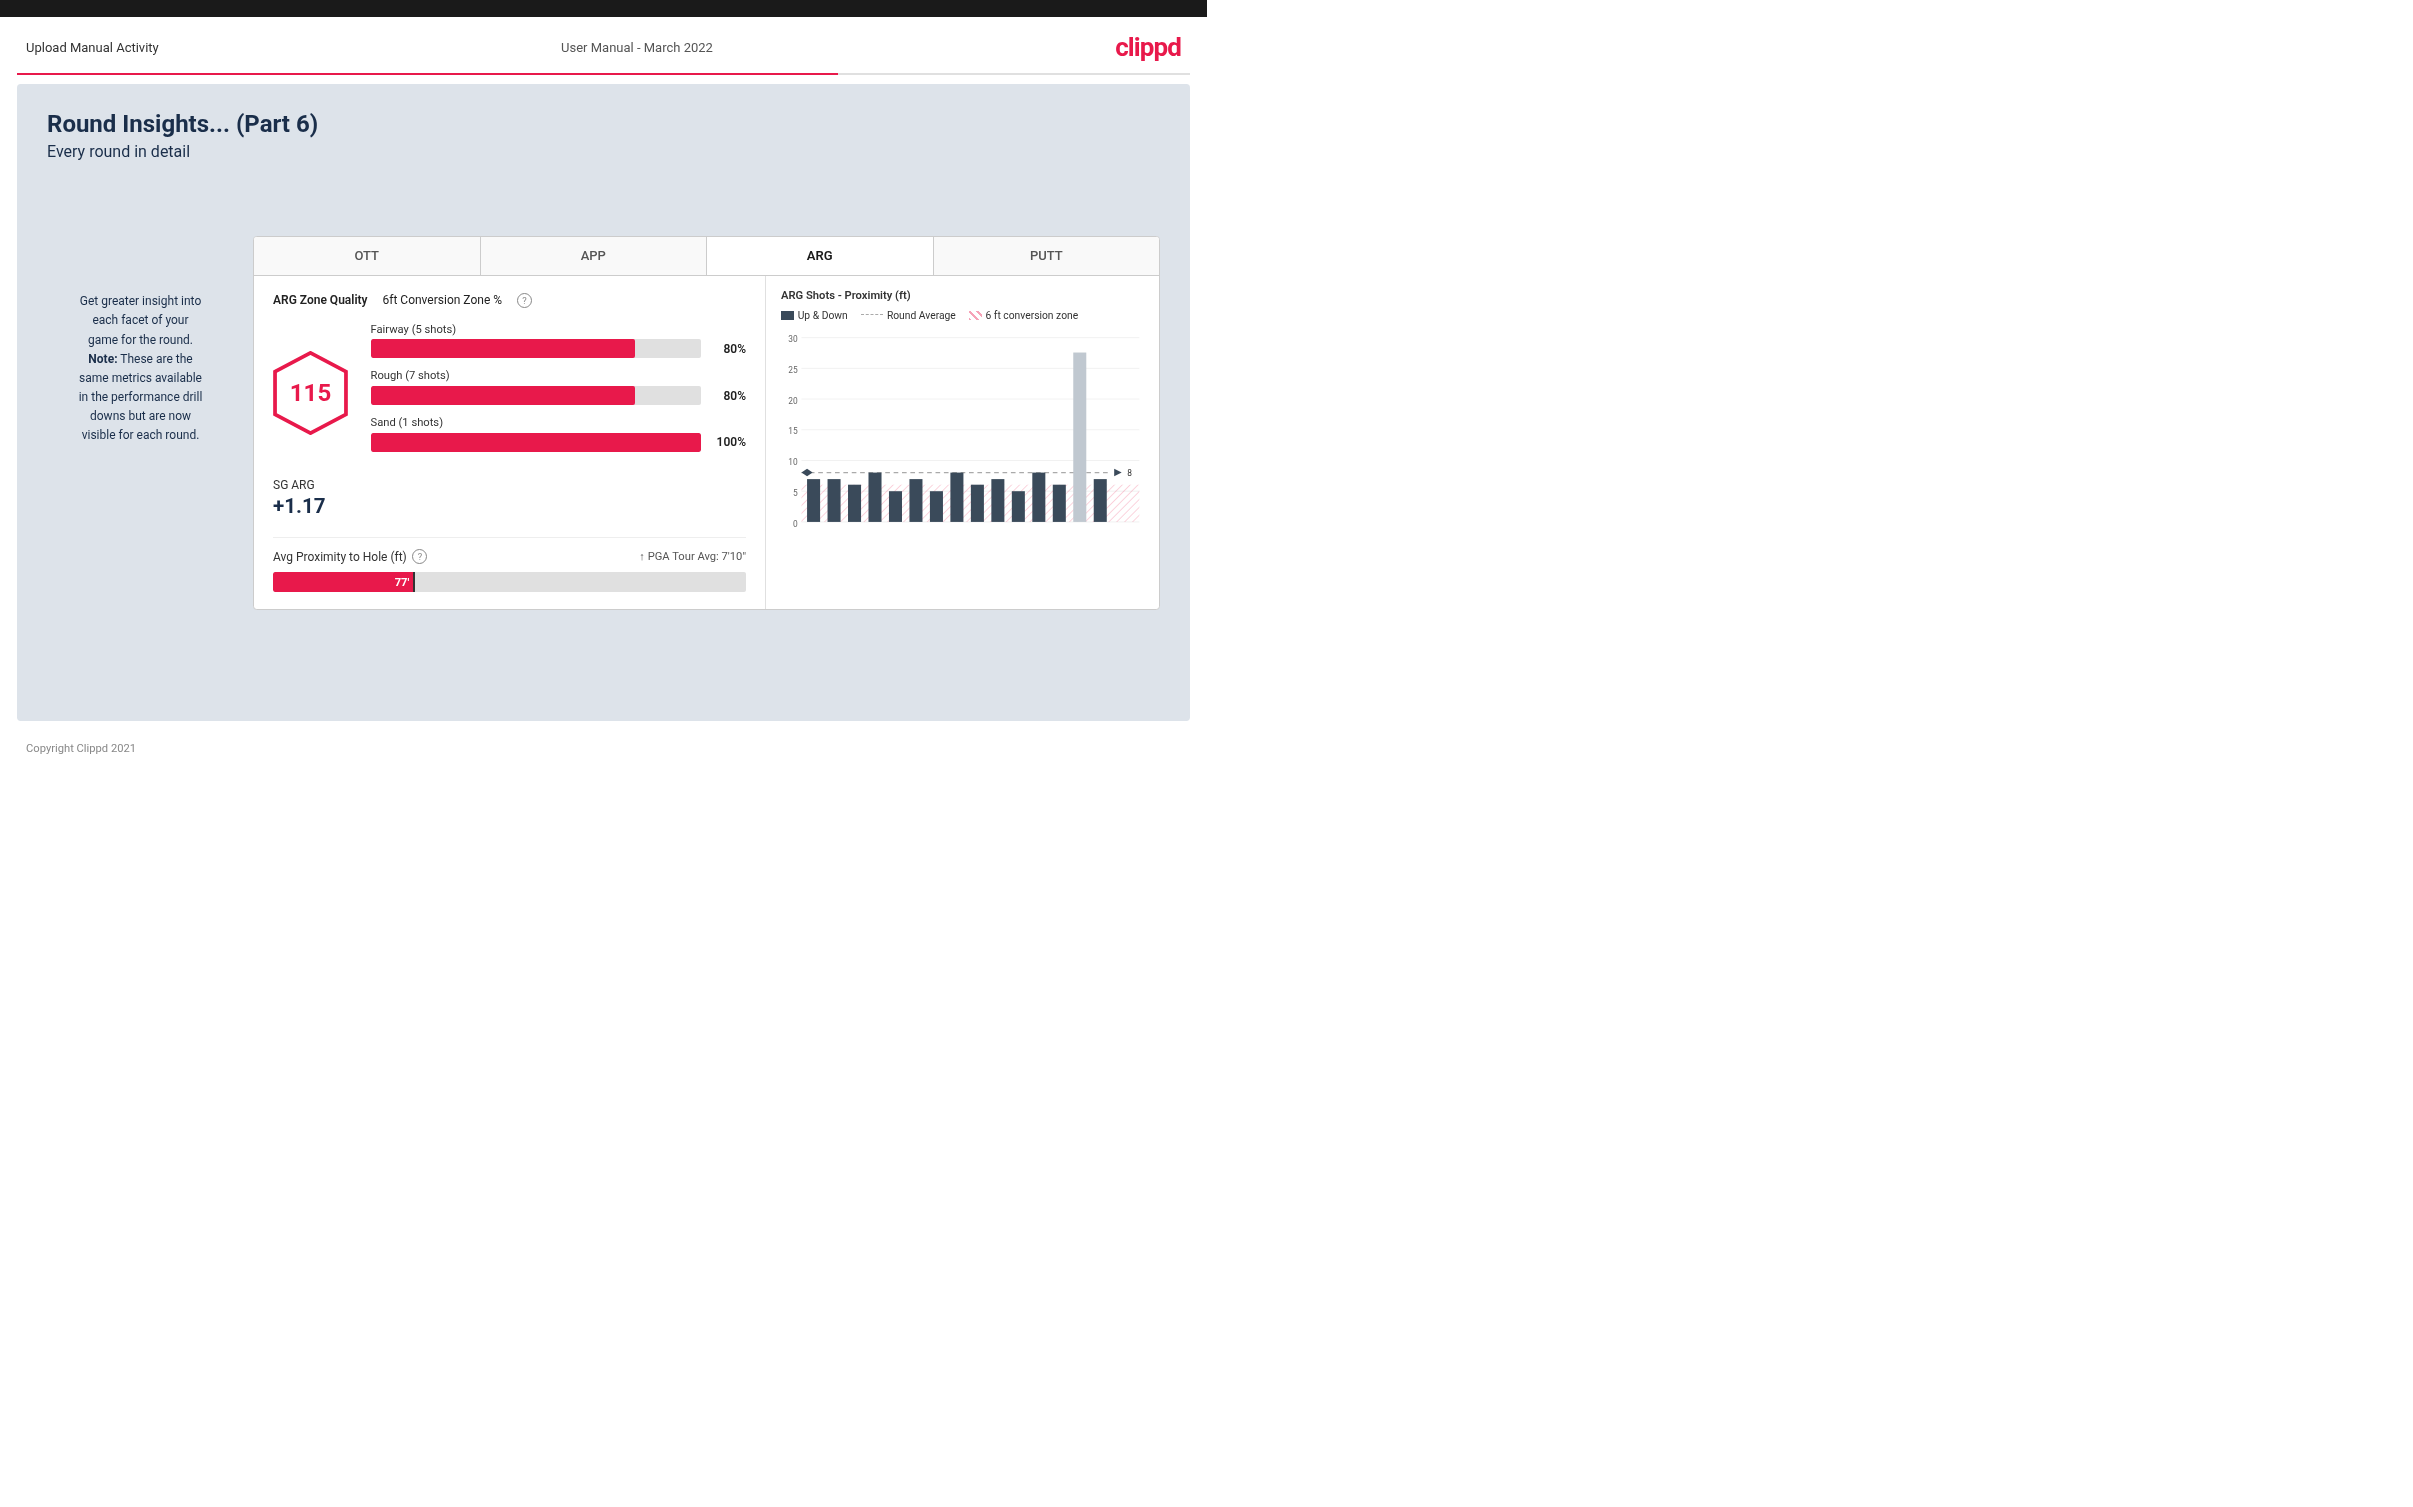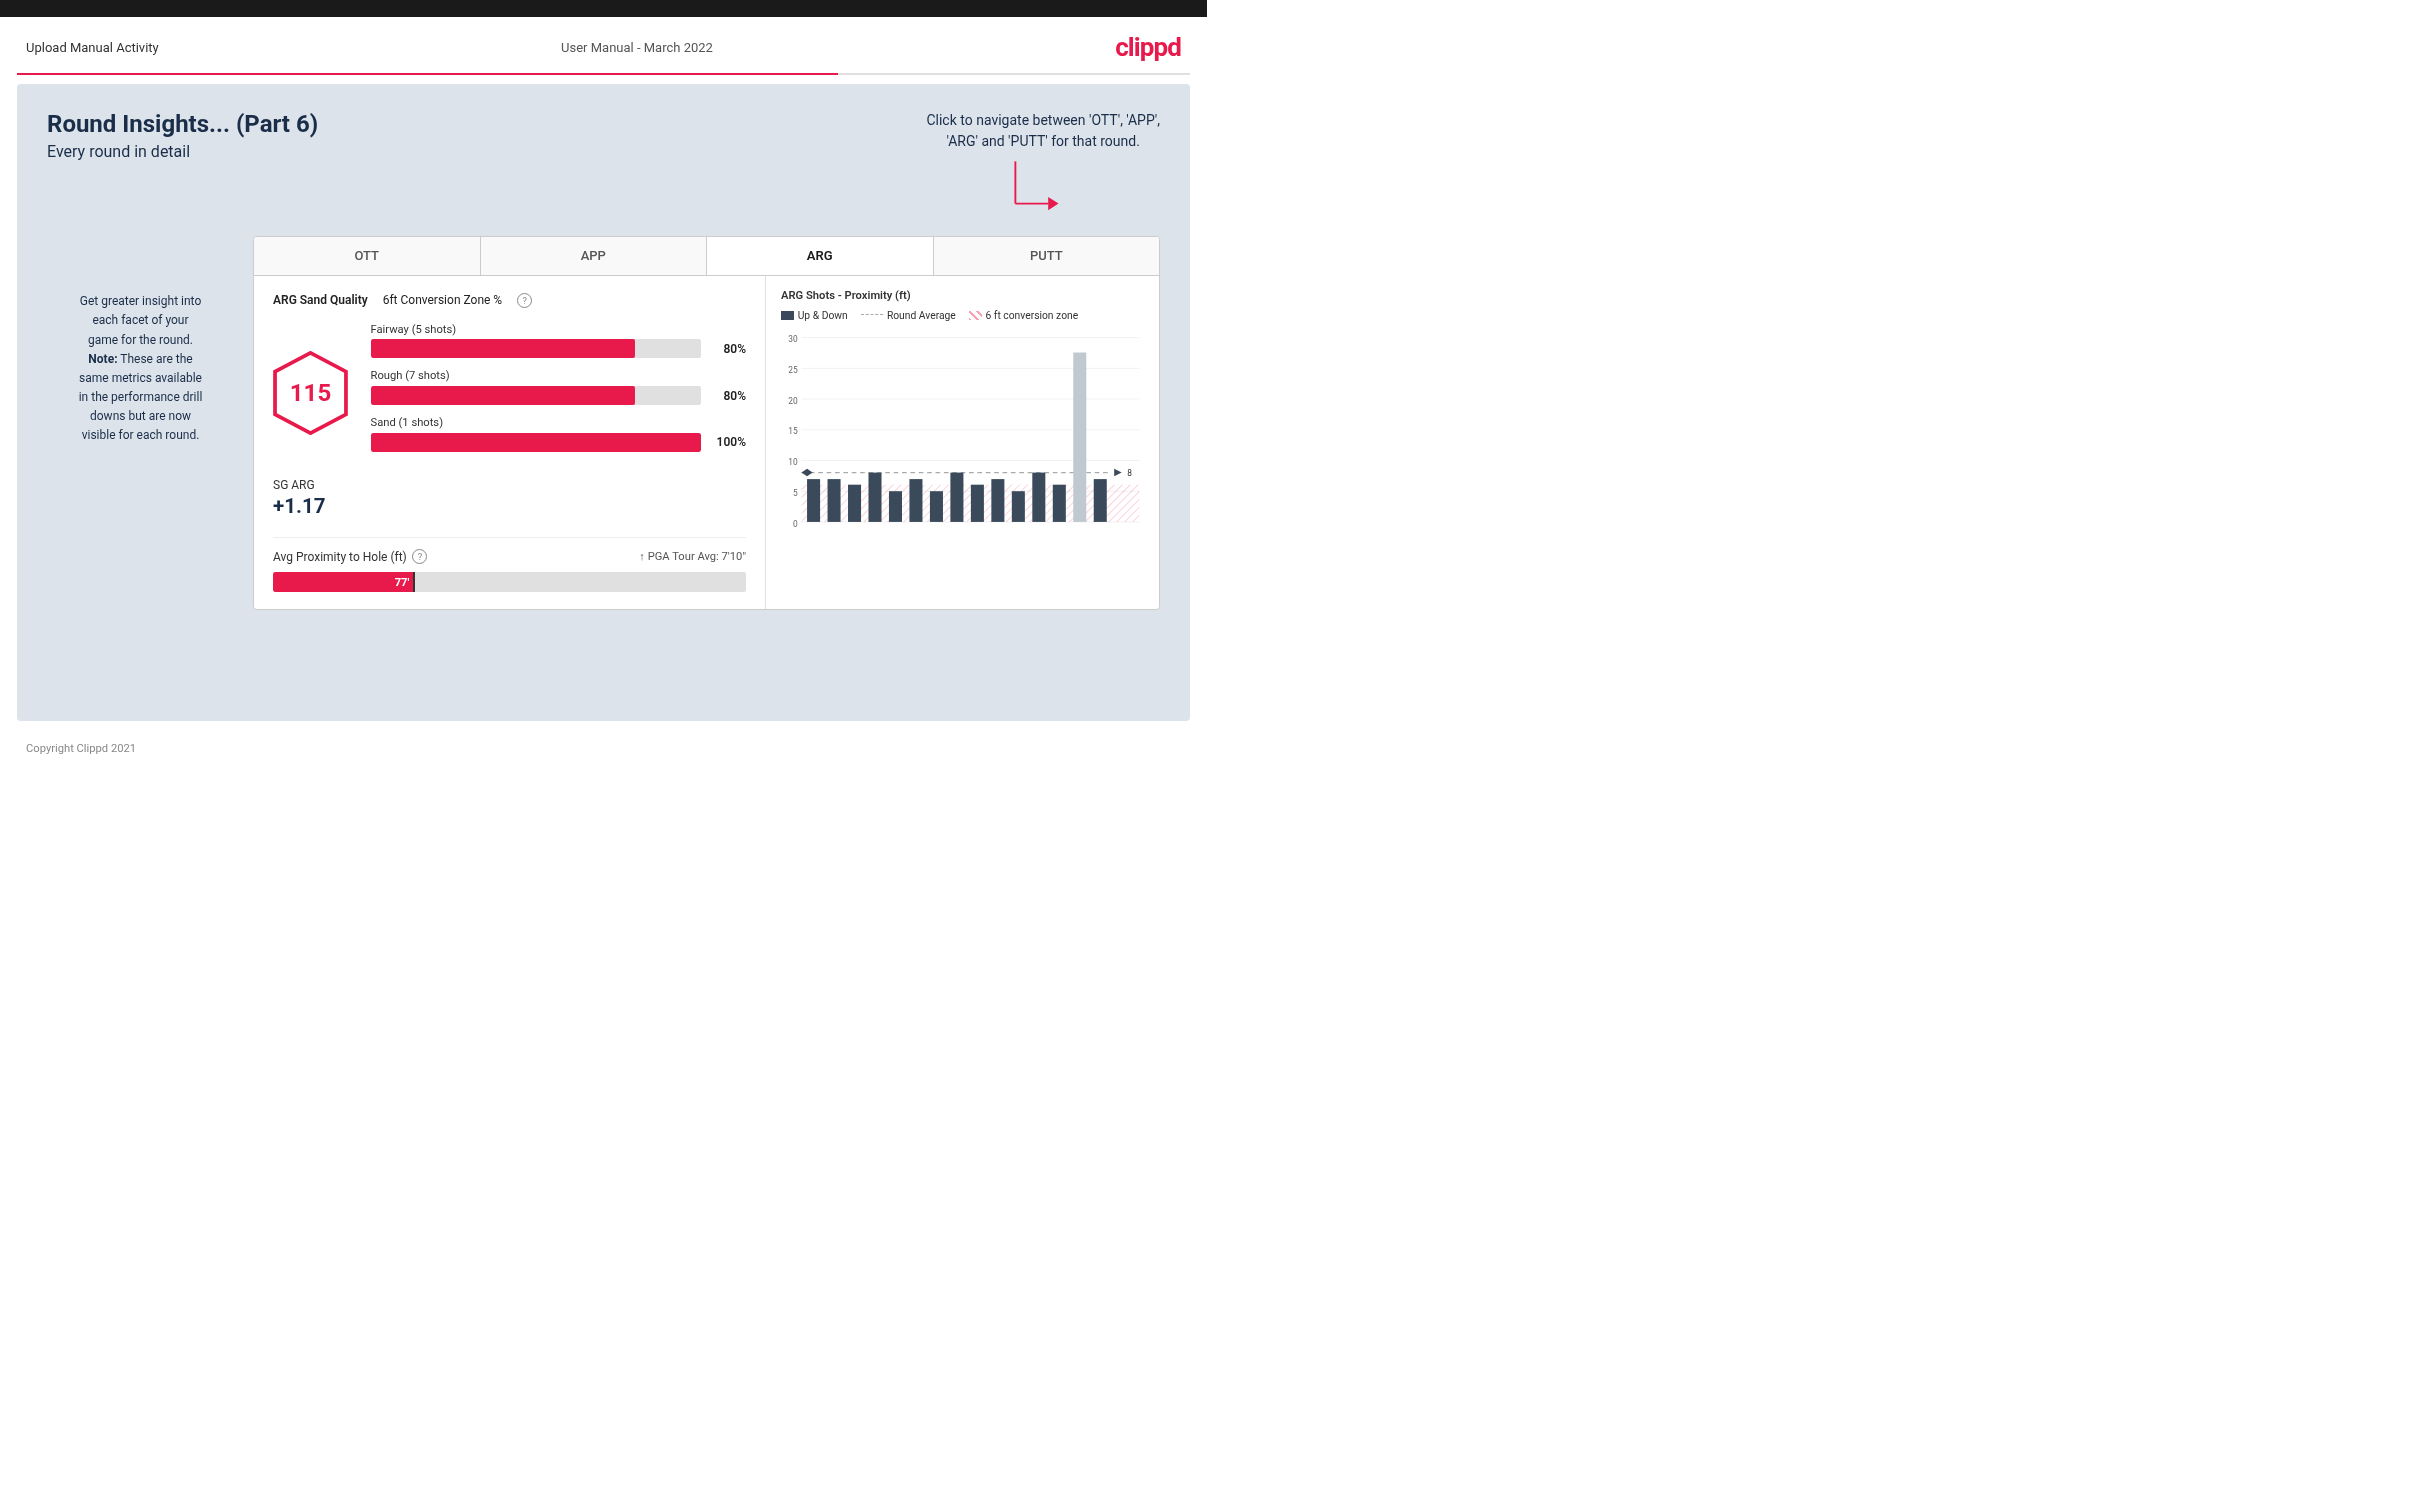--- a/index.html
+++ b/index.html
@@ -396,31 +396,20 @@
 </div>
 
 <div style="height:1.9px; background: linear-gradient(to right, #e8194b 70%, #e0e0e0 70%); margin: 0 17px;"></div>
 
 <div class="main-content">
 
   <div style="position: relative;">
     <div class="page-title">Round Insights... (Part 6)</div>
     <div class="page-subtitle">Every round in detail</div>
 
-    <div style="position: absolute; top: 0; right: 0; text-align: center;">
-      <div class="nav-hint-text">
-        Click to navigate between 'OTT', 'APP',<br>'ARG' and 'PUTT' for that round.
-      </div>
-
-      <svg width="75" height="75" viewBox="0 0 80 80" style="display:block; margin: 0 auto;">
-        <line x1="10" y1="10" x2="10" y2="55" stroke="#e8194b" stroke-width="2"></line>
-        <line x1="10" y1="55" x2="45" y2="55" stroke="#e8194b" stroke-width="2"></line>
-        <polygon points="45,48 45,62 56,55" fill="#e8194b"></polygon>
-      </svg>
-    </div>
   </div>
 
   <div class="content-layout">
 
     <div class="left-sidebar">
       <div class="sidebar-insight-text" style="margin-top: 112px;">
         Get greater insight into<br>each facet of your<br>game for the round.<br>
         <strong>Note:</strong> These are the<br>same metrics available<br>in the performance drill<br>downs but are now<br>visible for each round.
       </div>
     </div>
@@ -432,21 +421,21 @@
           <div class="tab">OTT</div>
           <div class="tab">APP</div>
           <div class="tab active">ARG</div>
           <div class="tab">PUTT</div>
         </div>
 
         <div class="card-body">
 
           <div class="left-panel">
             <div class="panel-header">
-              <span class="panel-header-label">ARG Sand Quality</span>
+              <span class="panel-header-label">ARG Zone Quality</span>
               <span class="panel-header-sublabel">6ft Conversion Zone %</span>
               <span class="help-icon">?</span>
             </div>
 
             <div class="hex-container">
 
               <div class="hexagon">
                 <svg viewBox="0 0 80 90" xmlns="http://www.w3.org/2000/svg">
                   <polygon points="40,2 78,22 78,68 40,88 2,68 2,22" fill="none" stroke="#e8194b" stroke-width="4"></polygon>
                 </svg>

